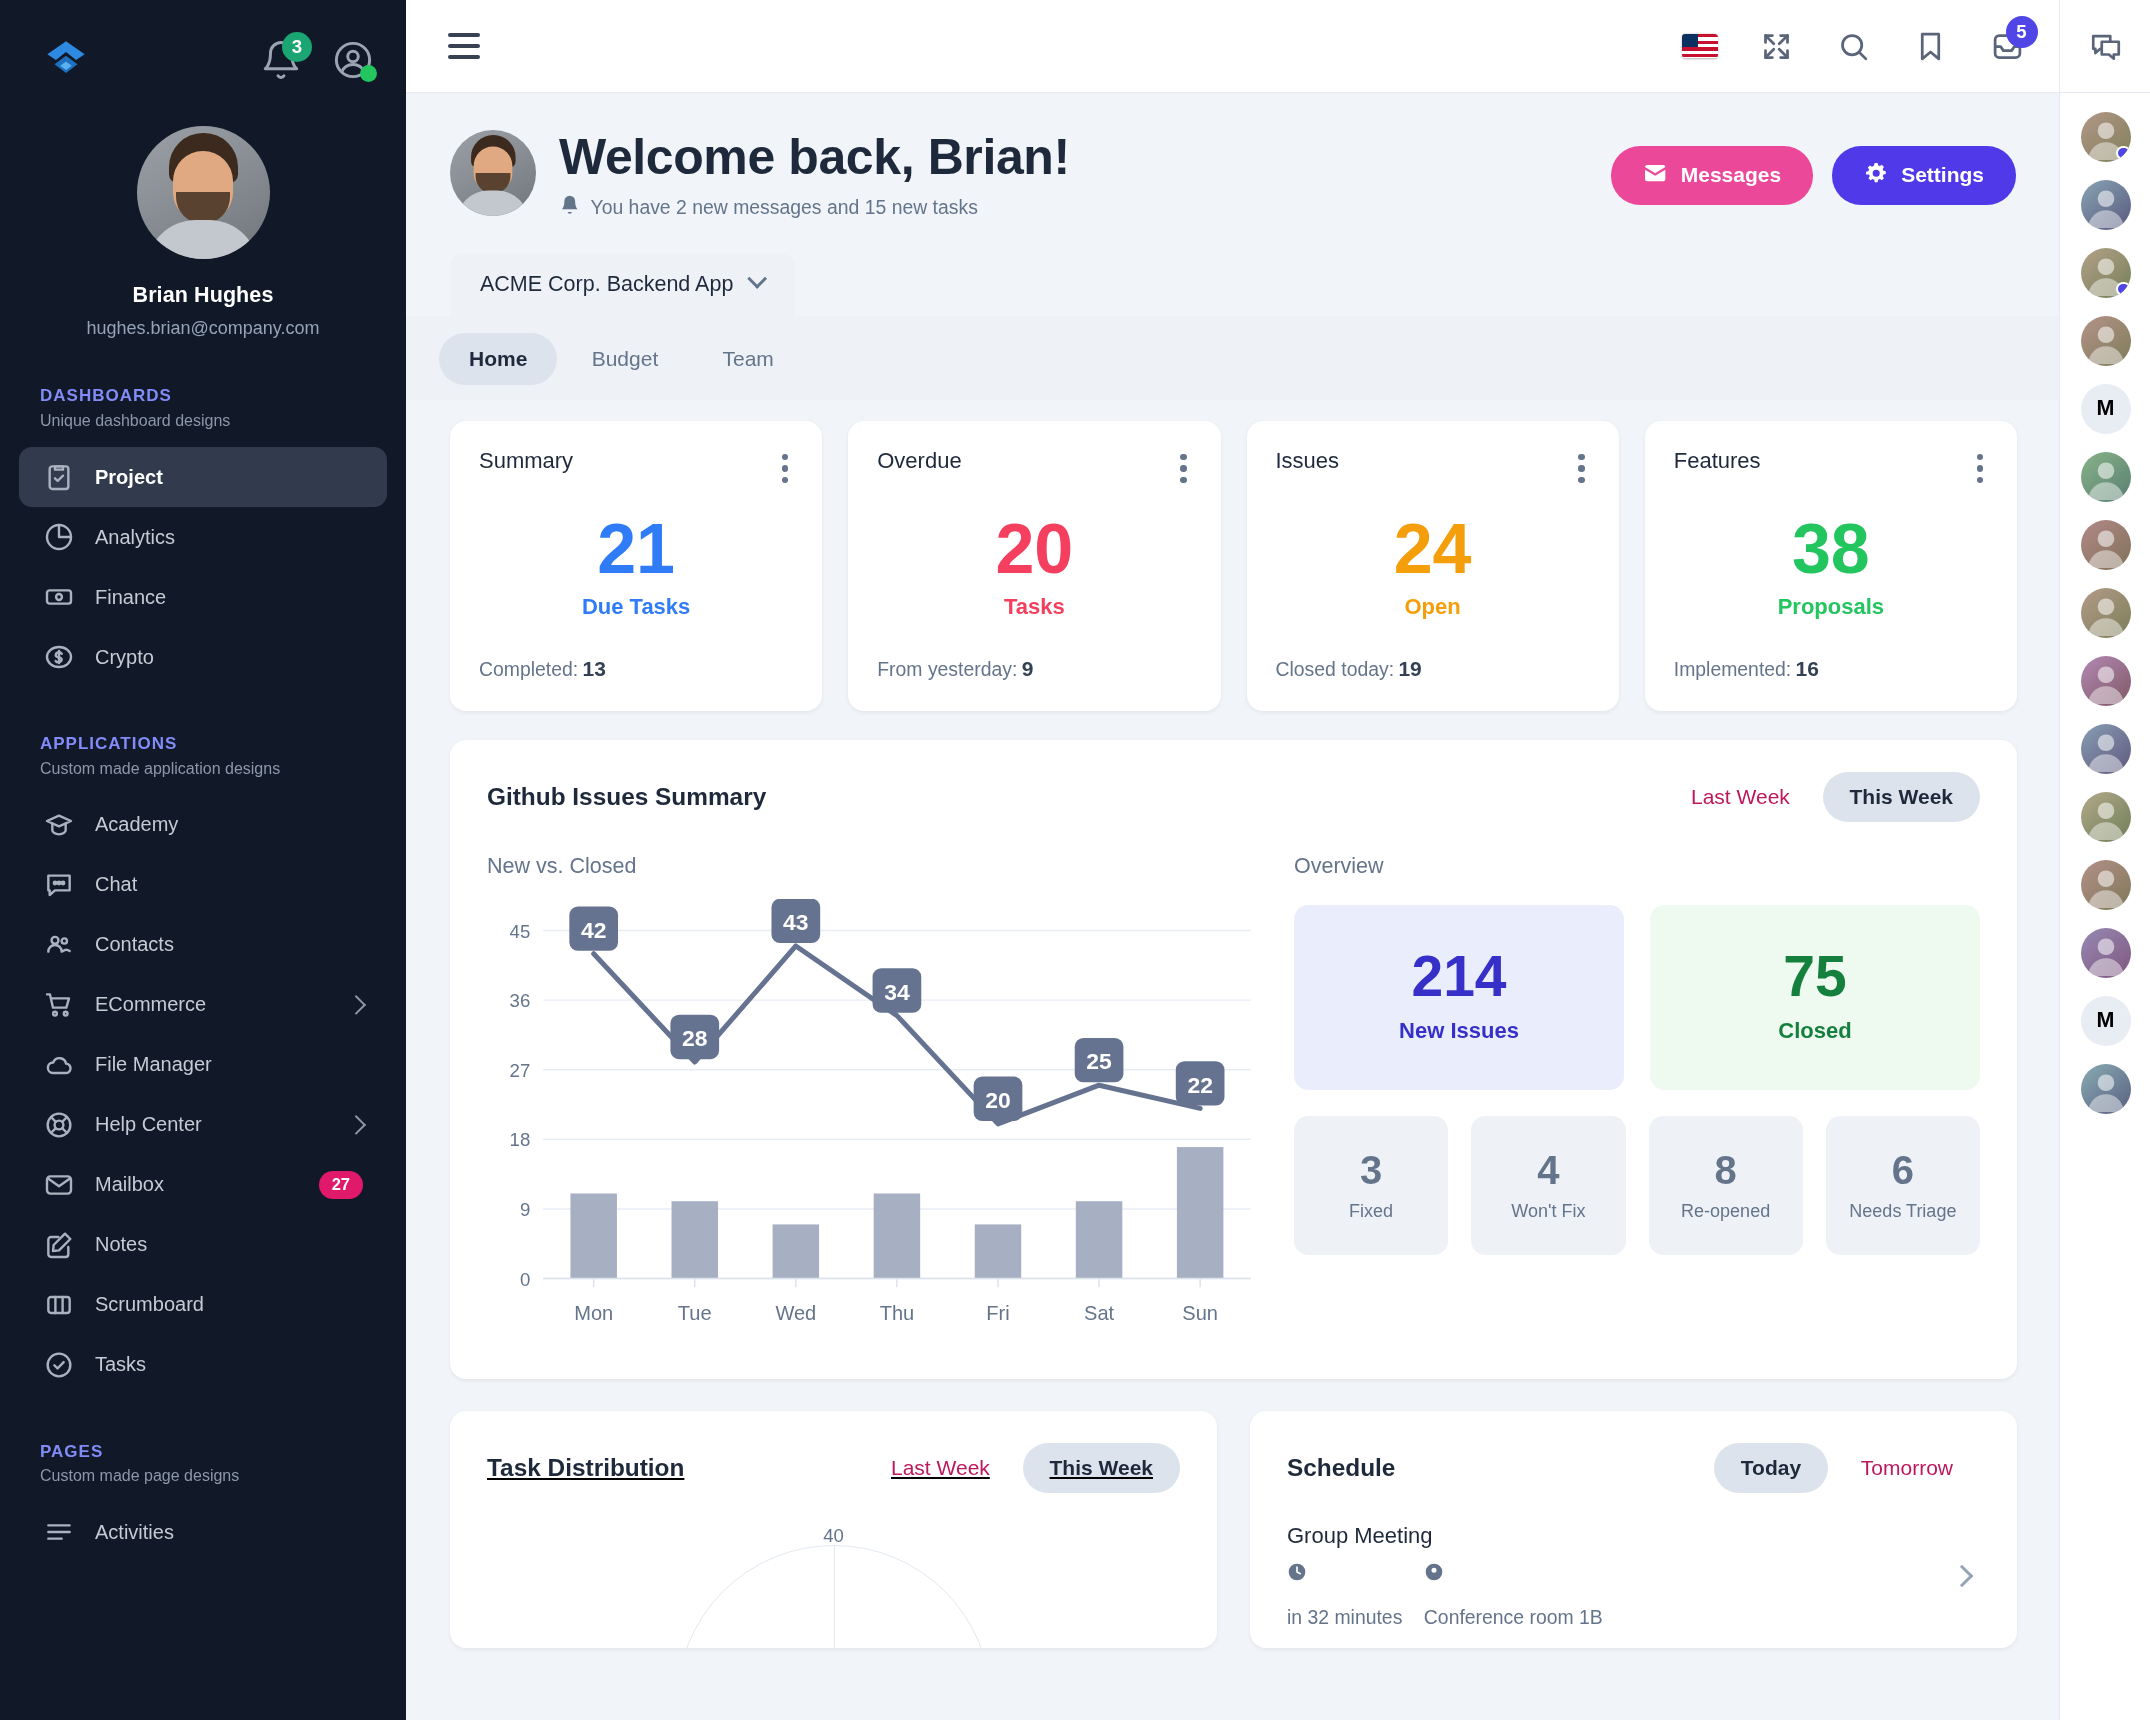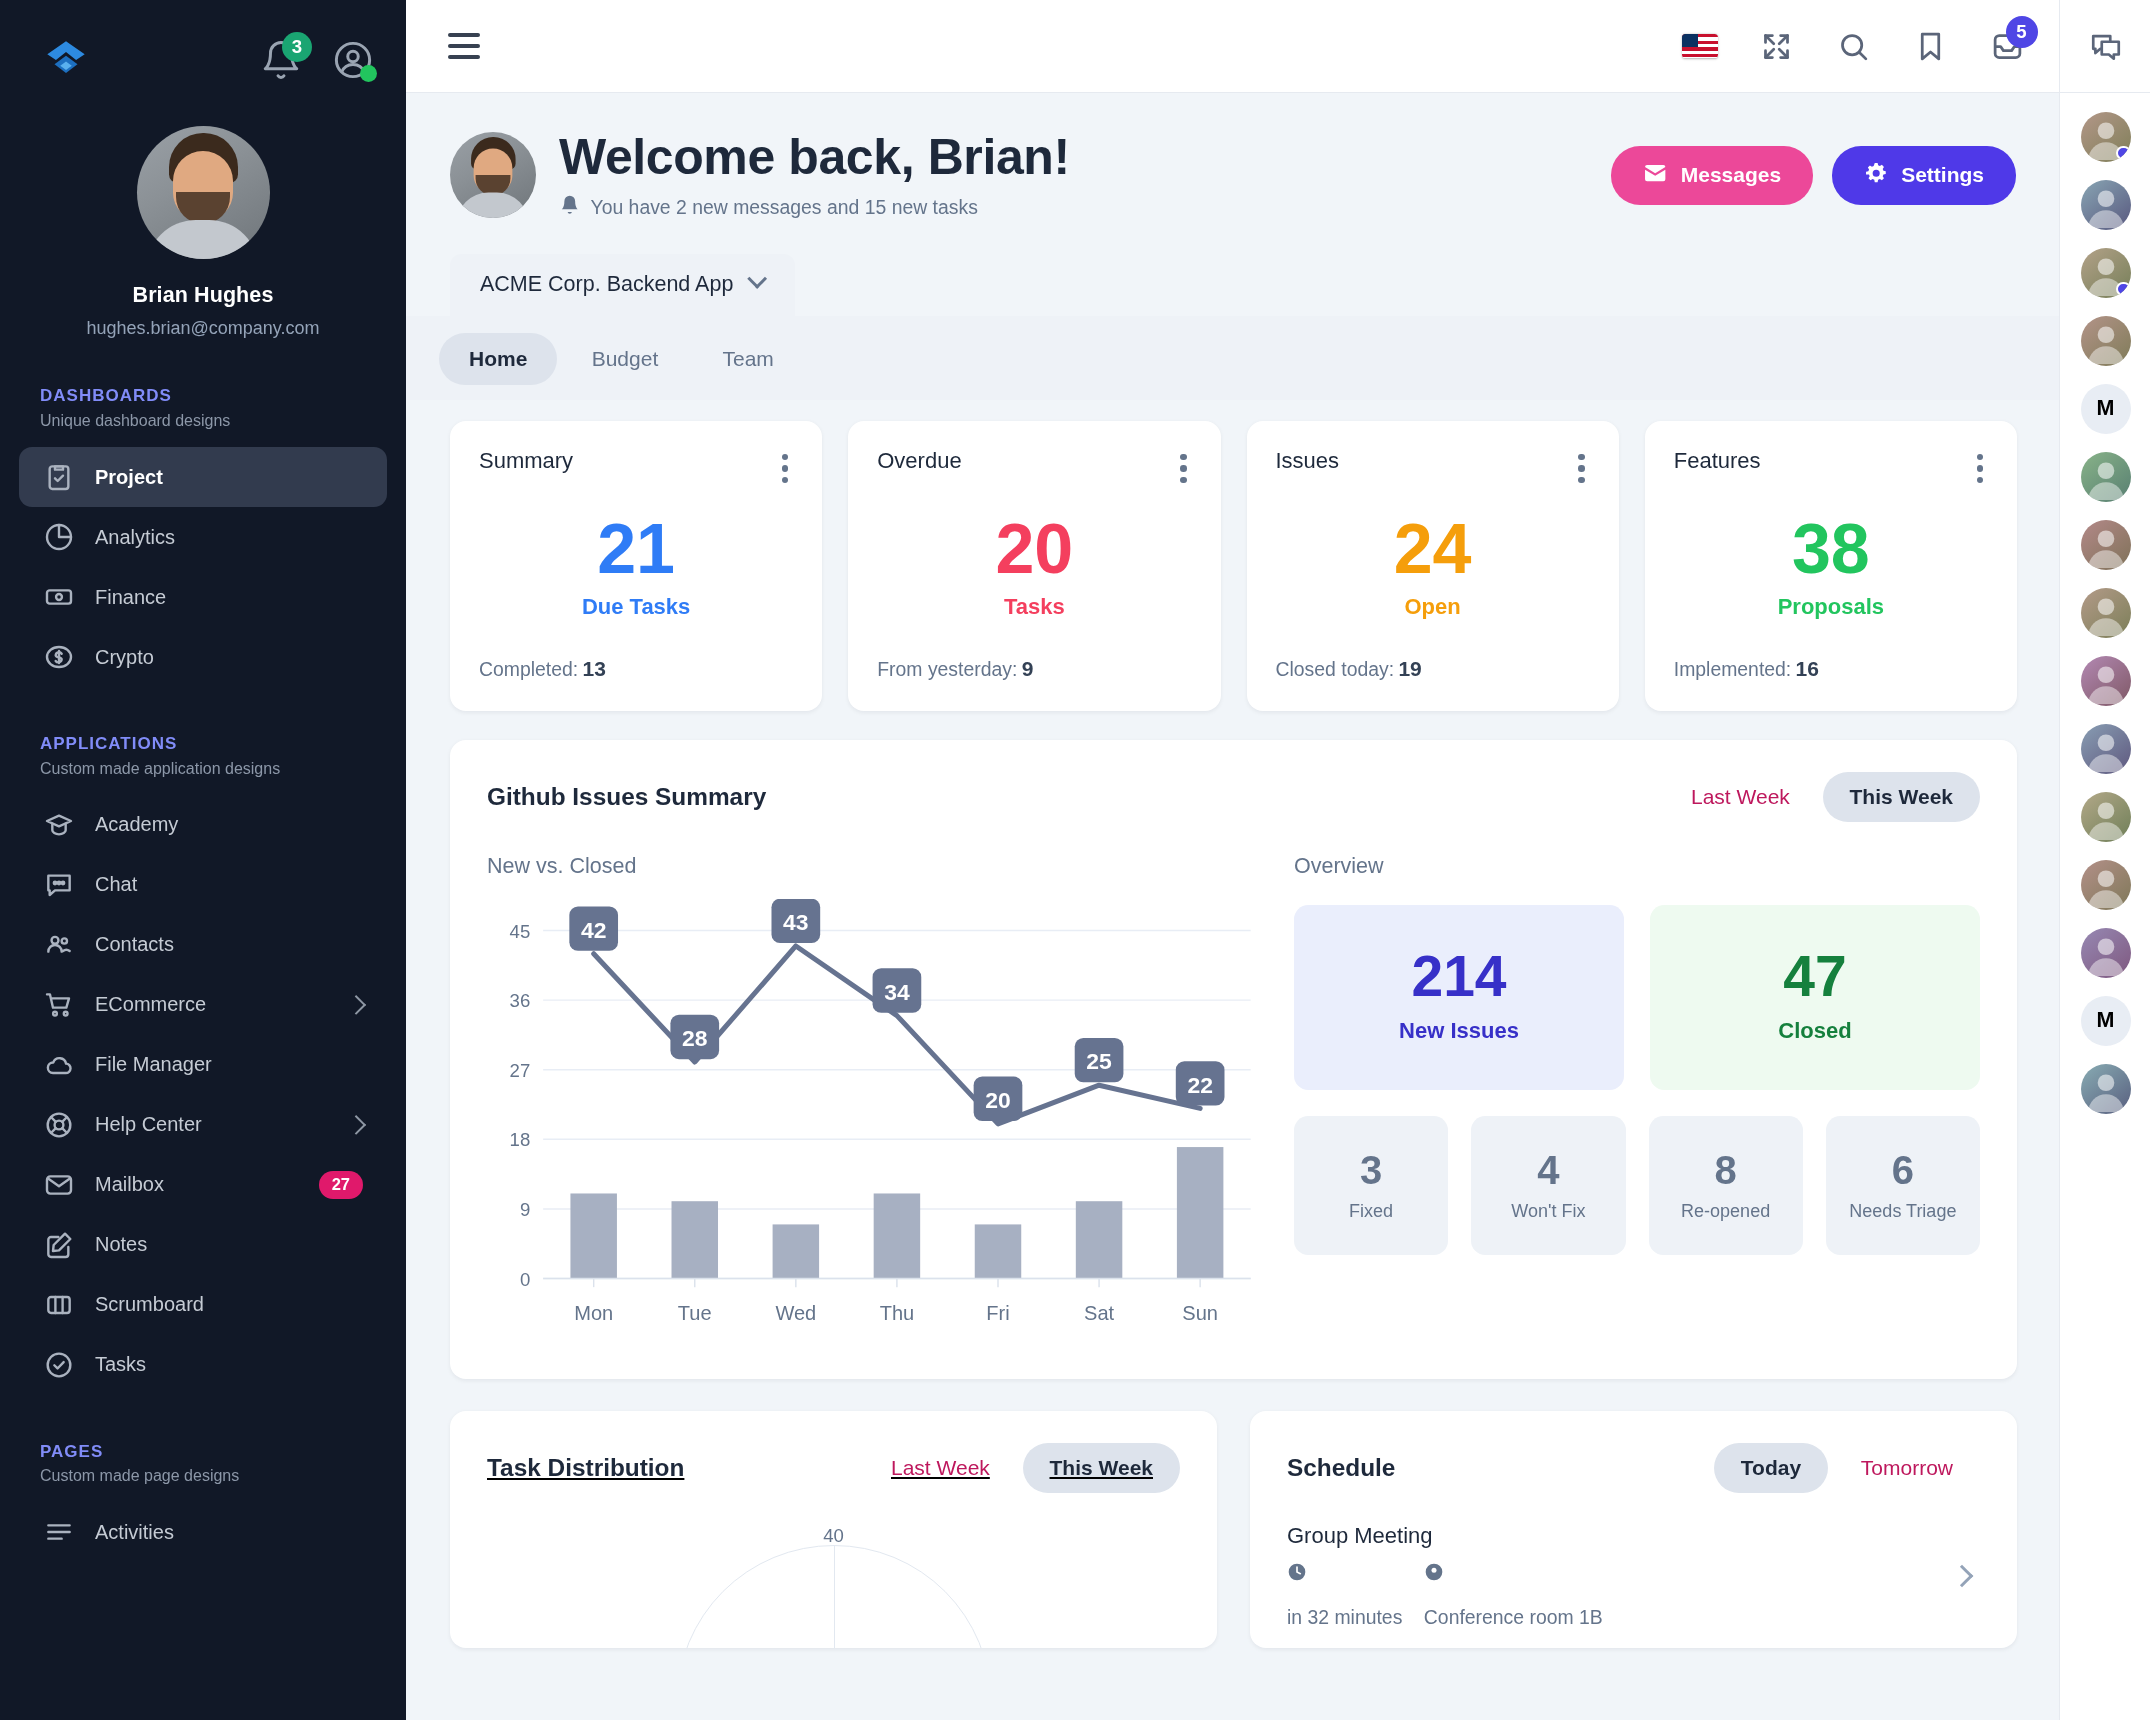--- a/index.html
+++ b/index.html
@@ -80,21 +80,21 @@
   .ic-btn { width: 37px; height: 37px; position: relative; cursor: pointer; display:flex; align-items:center; justify-content:center;}
   .ic-badge {
     position: absolute; top: -11.5px; right: -11.5px; background: #4f46e5; color:#fff;
     border-radius: 50%; width: 32px; height: 32px; font-size: 18.6px; font-weight: 700;
     display:flex; align-items:center; justify-content:center;
   }
 
   .scroll { flex: 1; overflow: hidden; }
 
   .welcome { display:flex; align-items:center; justify-content: space-between; padding: 37px 43px 0 44px; }
-  .wl-left { display: flex; align-items: center; gap: 23px; }
+  .wl-left { display: flex; align-items: flex-start; gap: 23px; }
   .wl-avatar { width: 86px; height: 86px; border-radius: 50%; overflow: hidden; position: relative;
     background: linear-gradient(150deg,#9aa0a6 0%, #8b9196 40%, #6f757a 100%); }
   .wl-avatar .face { transform: translateX(-50%) scale(.645); }
   .wl-title { font-size: 50px; font-weight: 700; color: #1e293b; letter-spacing: -0.4px; line-height: 1.08;}
   .wl-sub { display: flex; align-items: center; gap: 10px; font-size: 19.4px; color: #64748b; margin-top: 10px; }
   .wl-right { display:flex; gap: 18.6px; align-items:center; }
   .btn {
     display:flex; align-items:center; gap:13px; height: 59px; border-radius: 29px;
     padding: 0 32px; font-size: 21px; font-weight: 700; color: #fff; cursor:pointer;
   }
@@ -602,21 +602,21 @@
                   </svg></div>
             </div>
             <div>
               <div class="sub-title">Overview</div>
               <div class="ov-grid2" id="ov-big-root">
                   <div class="ov-big" style="background:#eaeefc">
                     <div class="n" style="color:#3730c8">214</div>
                     <div class="l" style="color:#3730c8">New Issues</div>
                   </div>
                   <div class="ov-big" style="background:#eefaf0">
-                    <div class="n" style="color:#15803d">47</div>
+                    <div class="n" style="color:#15803d">75</div>
                     <div class="l" style="color:#15803d">Closed</div>
                   </div>
                 </div>
               <div class="ov-grid4" id="ov-sm-root">
                   <div class="ov-sm">
                     <div class="n">3</div>
                     <div class="l">Fixed</div>
                   </div>
                   <div class="ov-sm">
                     <div class="n">4</div>

